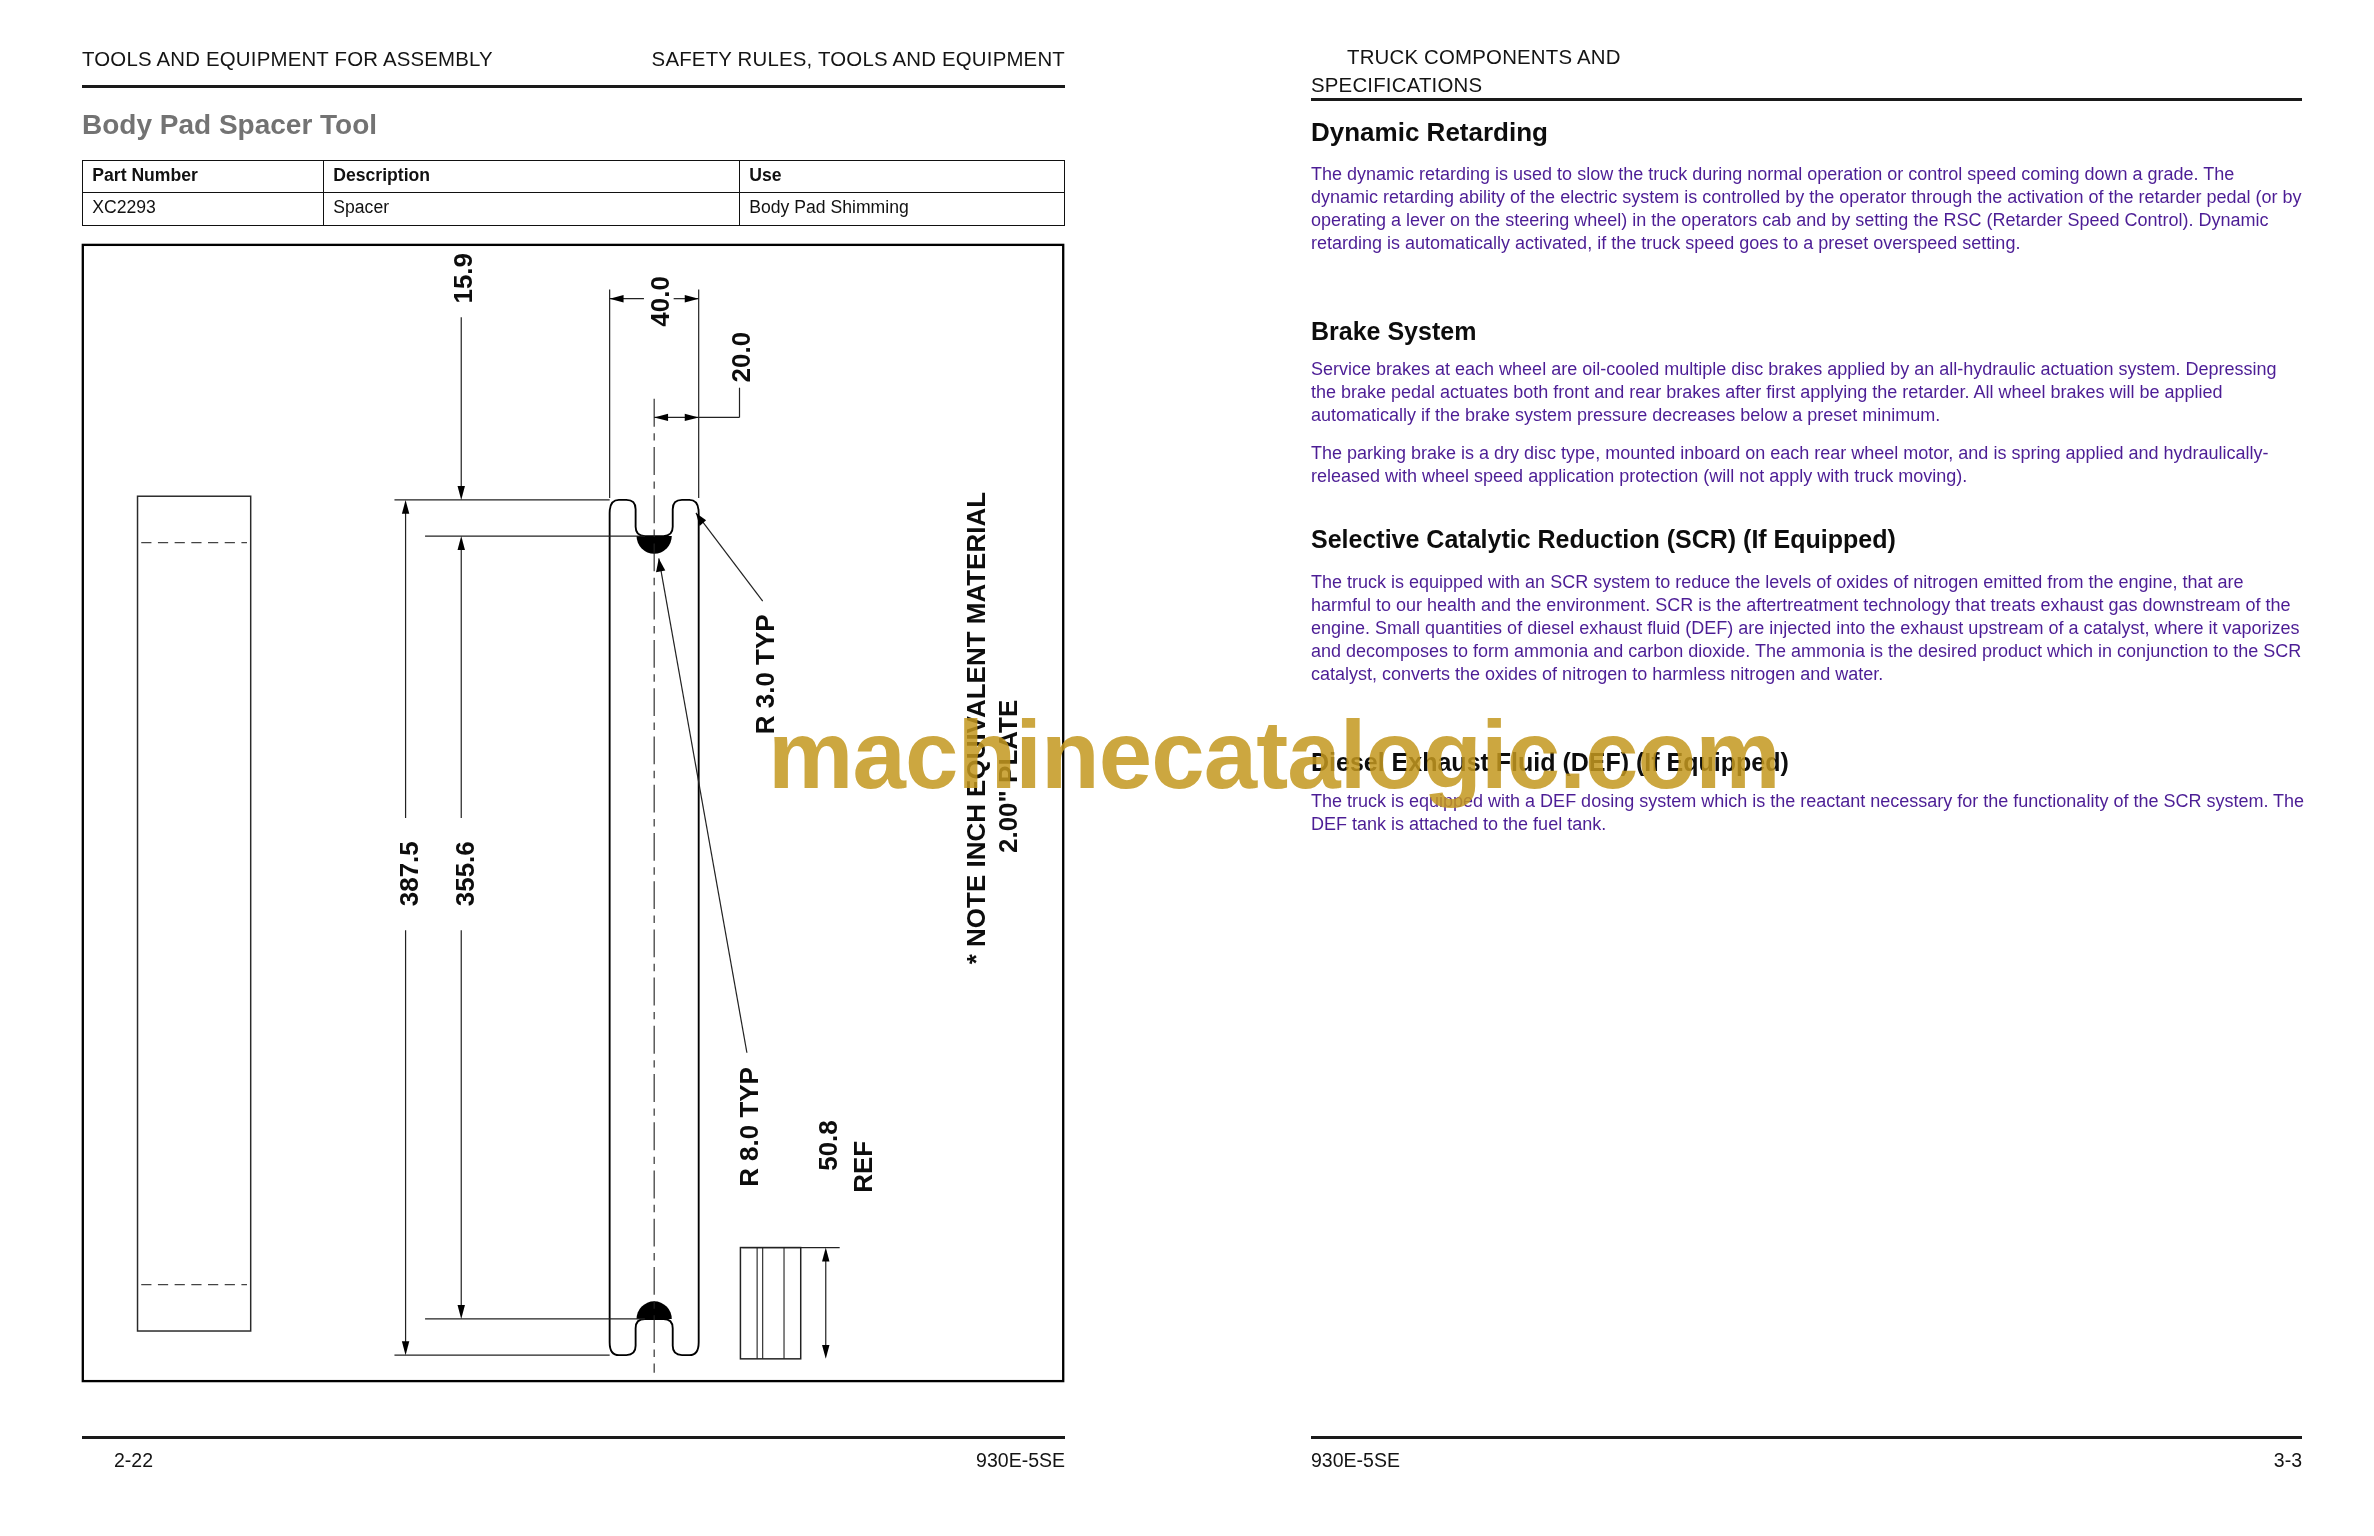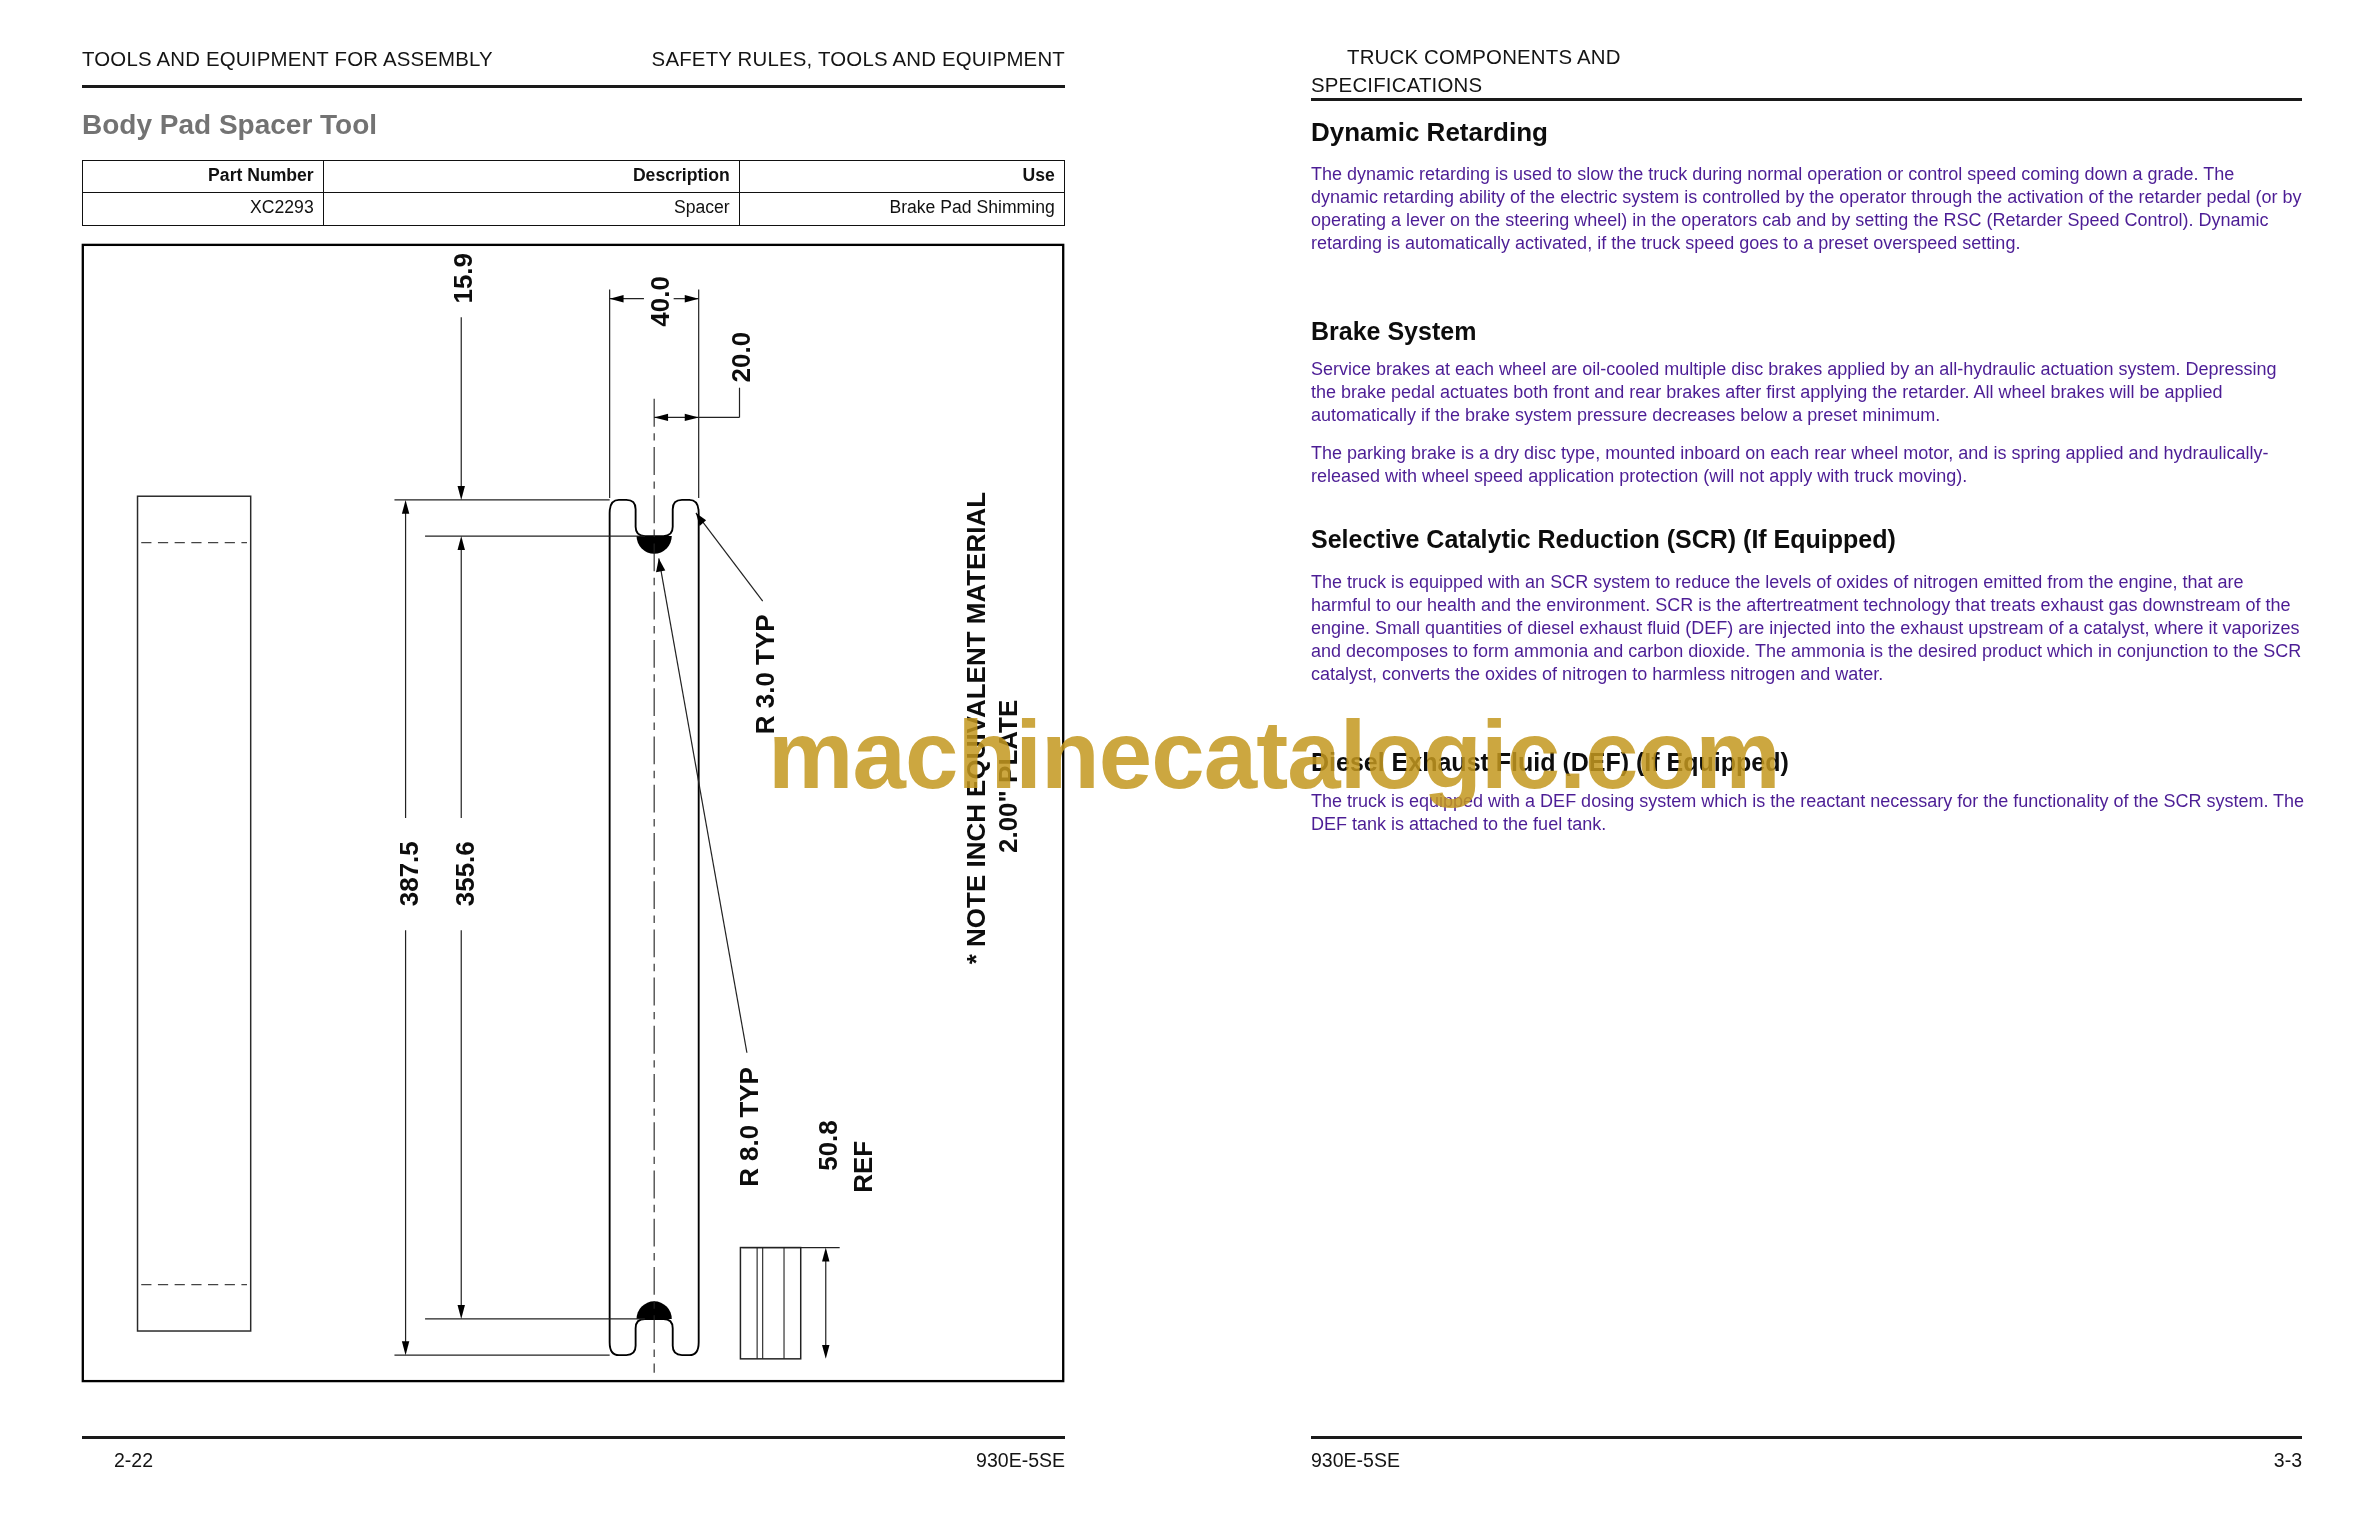--- a/index.html
+++ b/index.html
@@ -7,21 +7,21 @@
         font-family:"Liberation Sans", sans-serif;color:#111;}
   .abs{position:absolute;}
   .hdr{font-size:20.4px;letter-spacing:0.2px;color:#141414;}
   .rule{background:#1a1a1a;height:2.8px;}
   .pgtitle{font-size:28px;font-weight:bold;color:#737373;}
   .sechead{font-size:25px;font-weight:bold;color:#0d0d0d;}
   .body-par{font-size:18px;line-height:23px;color:#4c1d95;text-align:left;}
   .ftr{font-size:19.5px;color:#141414;}
   table.parts{border-collapse:collapse;table-layout:fixed;}
   table.parts td,table.parts th{border:1.9px solid #111;padding:3.7px 9.3px 5.6px 9.3px;
-      font-size:17.6px;text-align:right;vertical-align:middle;height:22px;}
+      font-size:17.6px;text-align:left;vertical-align:middle;height:22px;}
   table.parts th{font-weight:bold;}
   #watermark{font-size:96px;font-weight:bold;letter-spacing:-0.9px;line-height:1;
       opacity:0.85;z-index:50;white-space:nowrap;}
   svg text{font-family:"Liberation Sans", sans-serif;font-weight:bold;fill:#0d0d0d;}
 </style>
 </head>
 <body>
 
 <div id="page">
 
@@ -39,21 +39,21 @@
       </colgroup>
     <tbody>
         <tr>
       <th>Part Number</th>
       <th>Description</th>
       <th>Use</th>
     </tr>
     <tr>
       <td>XC2293</td>
       <td>Spacer</td>
-      <td>Brake Pad Shimming</td>
+      <td>Body Pad Shimming</td>
     </tr>
   </tbody>
     </table>
 
   <svg class="abs" style="left:0;top:0;" width="2375" height="1536" viewBox="0 0 2560 1656">
 
     <rect x="89" y="264" width="1057" height="1225" fill="none" stroke="#000" stroke-width="2.5"></rect>
 
     <rect x="148" y="535" width="122" height="900" fill="none" stroke="#2a2a2a" stroke-width="1.6"></rect>
     <line x1="152" y1="585" x2="266" y2="585" stroke="#444" stroke-width="1.4" stroke-dasharray="11 7"></line>

